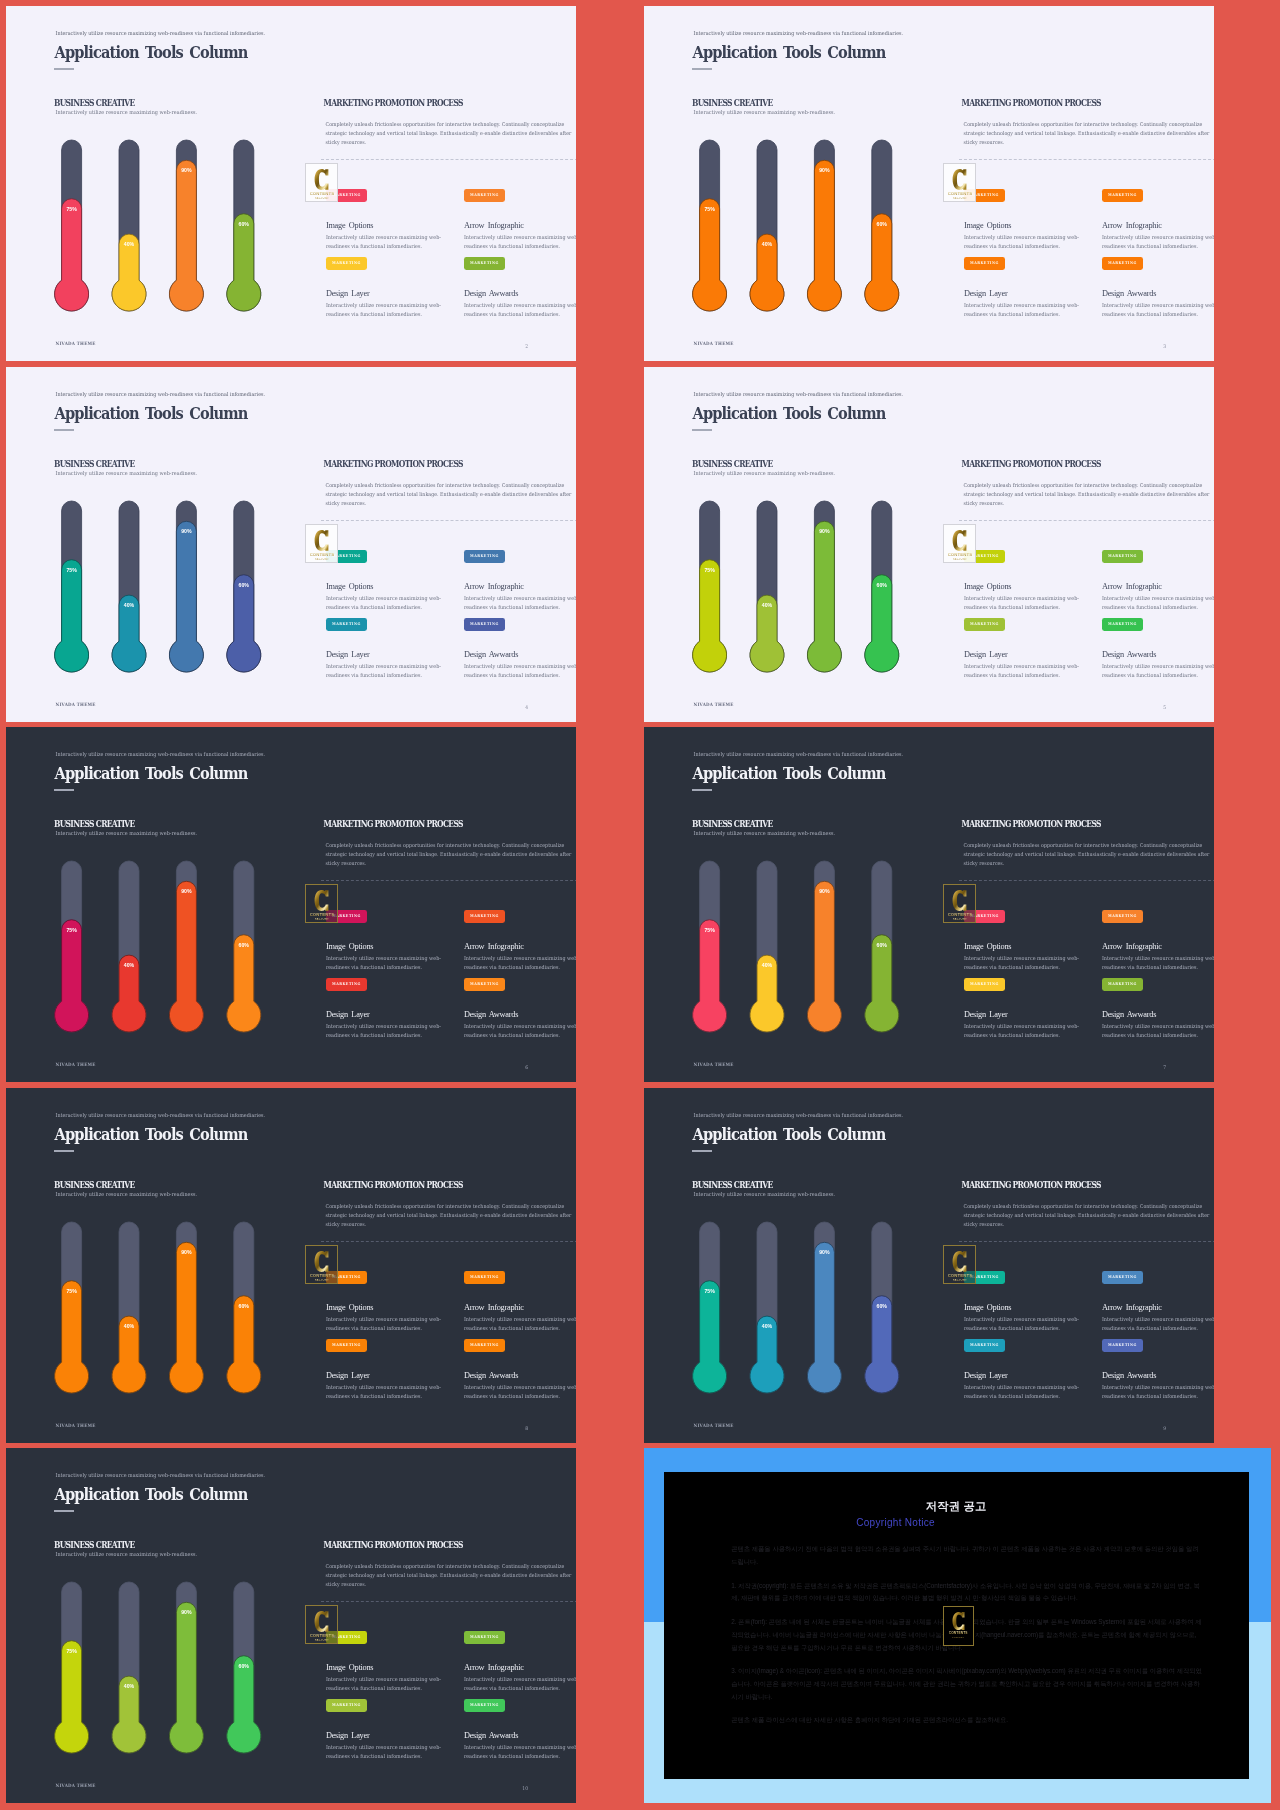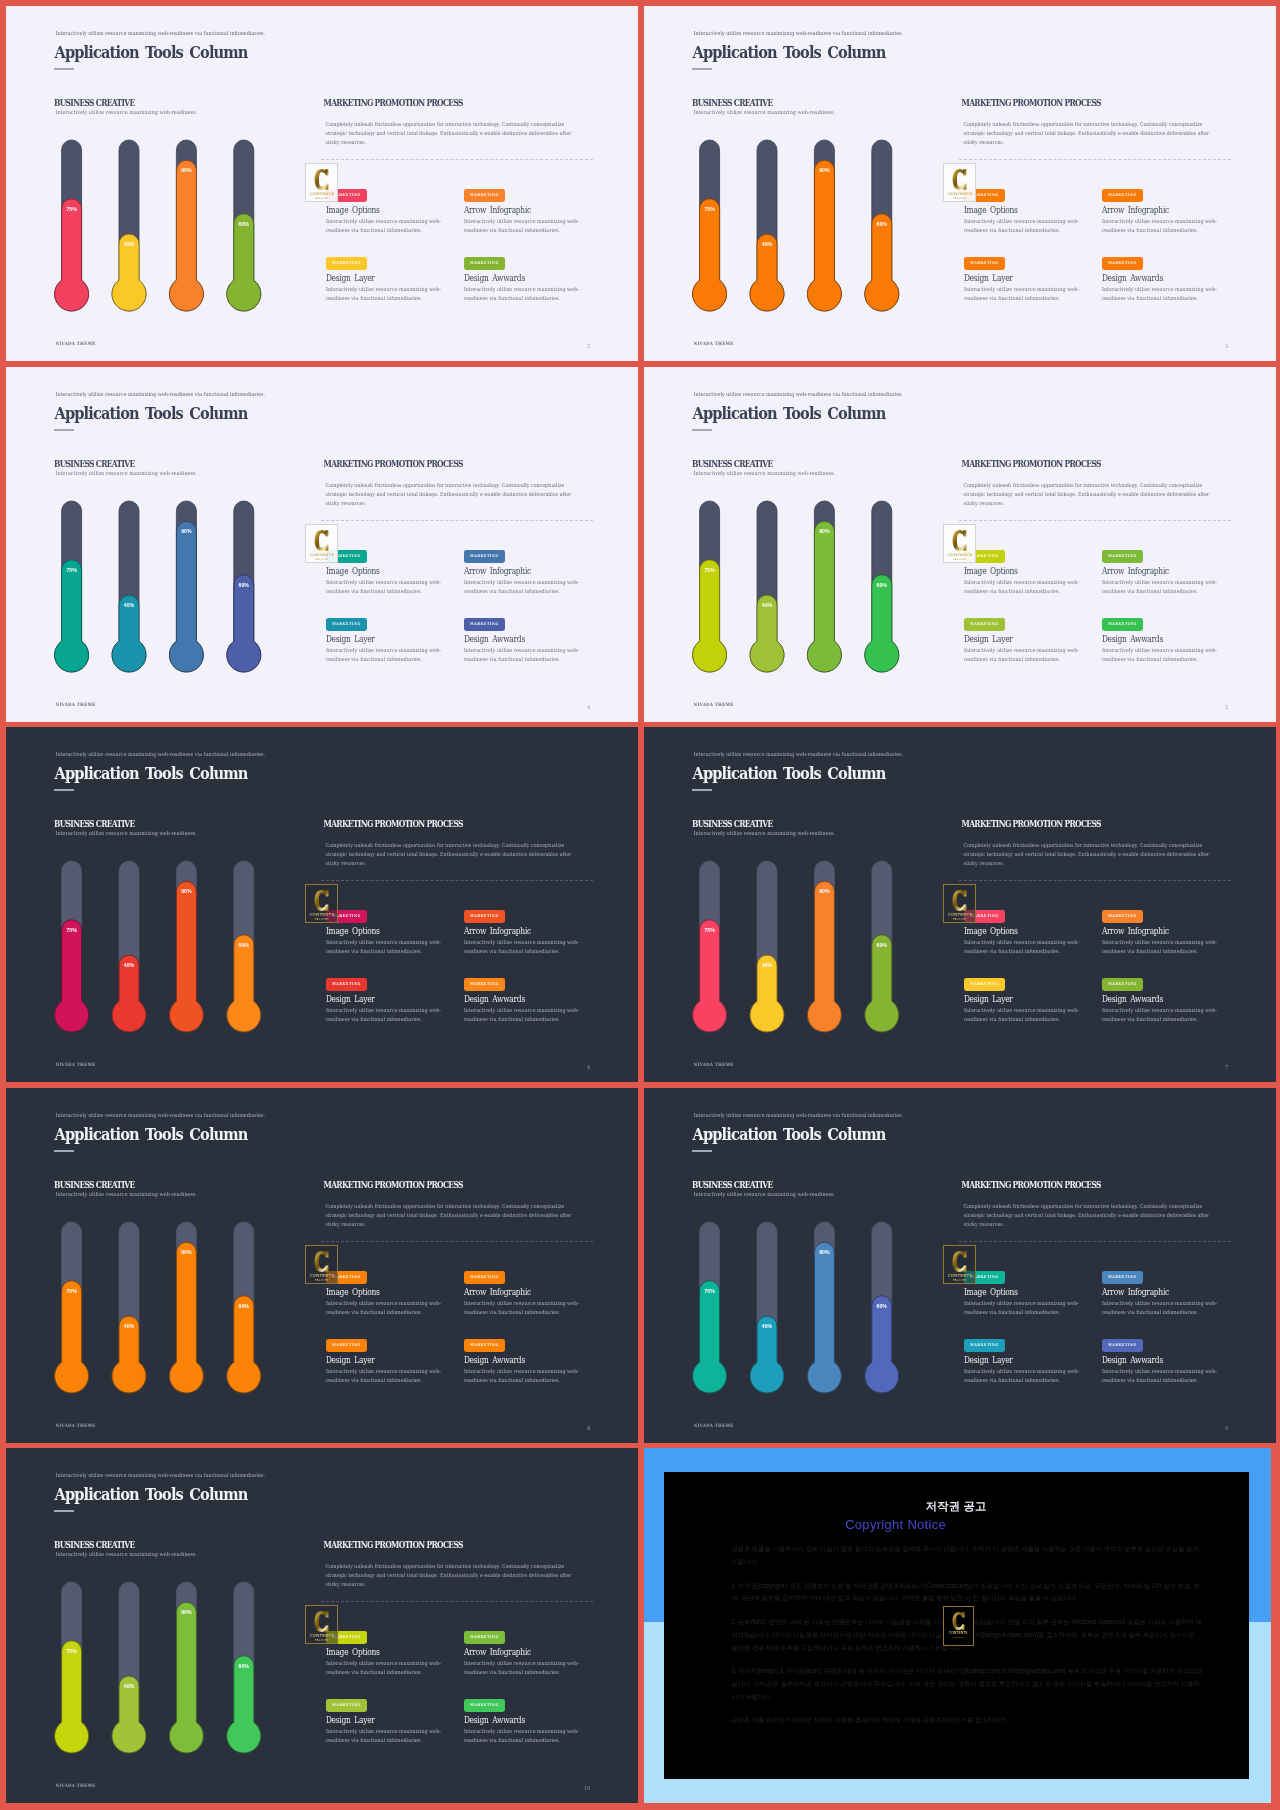--- a/index.html
+++ b/index.html
@@ -1,21 +1,21 @@
 <!DOCTYPE html>
 <html><head>
 <meta charset="utf-8">
 <title>Application Tools Column</title>
 <style>
   html,body{margin:0;padding:0;}
   body{width:1280px;height:1810px;background:#e2574c;
        font-family:"DejaVu Serif Condensed","DejaVu Serif",serif;overflow:hidden;
        -webkit-font-smoothing:antialiased;}
   .grid{position:absolute;left:0;top:0;width:1280px;height:1810px;}
-  .slide{position:absolute;width:632px;height:355px;overflow:hidden;}
+  .slide{position:absolute;width:570px;height:355px;overflow:hidden;}
   .slide.light{background:#f3f2fb;}
   .slide.dark{background:#2b313c;}
 
   
   .eyebrow{position:absolute;left:49.5px;top:25.2px;font-size:5.4px;letter-spacing:0;
            color:#5b6070;white-space:nowrap;line-height:1;}
   .dark .eyebrow{color:#aeb3c1;}
   .title{position:absolute;left:48.5px;top:38.5px;font-size:16.2px;font-weight:700;
          font-family:"DejaVu Serif Condensed","DejaVu Serif",serif;
          color:#3a4154;letter-spacing:-.85px;word-spacing:2.1px;white-space:nowrap;line-height:1;}
@@ -44,22 +44,22 @@
   .dark .dash{border-top-color:#555b6c;}
 
   
   .therm-wrap{position:absolute;left:0;top:0;width:632px;height:355px;pointer-events:none;}
 
   
   .feat{position:absolute;width:120px;}
   .badge{display:block;width:41px;height:12.6px;border-radius:2.4px;
          color:rgba(255,255,255,.92);font-size:3.7px;font-weight:700;letter-spacing:.5px;
          text-align:center;line-height:12.6px;box-sizing:border-box;}
-  .feat-title{margin-top:4px;font-size:8.3px;letter-spacing:-.25px;word-spacing:1.6px;
-              color:#41485c;line-height:1;}
+  .feat-title{margin-top:20px;font-size:8.3px;letter-spacing:-.25px;word-spacing:1.6px;
+              color:#41485c;line-height:1;font-family:Liberation Serif, serif;}
   .dark .feat-title{color:#eceef4;}
   .feat-desc{margin-top:2.5px;font-size:5.4px;line-height:9.5px;color:#6b7080;letter-spacing:.02px;}
   .dark .feat-desc{color:#aeb3c1;}
 
   
   .brand{position:absolute;left:49.5px;top:335.8px;font-size:4.5px;letter-spacing:.25px;
          color:#6a6f83;font-weight:700;line-height:1;}
   .dark .brand{color:#9aa0b0;}
   .pagenum{position:absolute;right:48px;top:337.6px;font-size:5px;color:#8b90a0;line-height:1;}
   .dark .pagenum{color:#9aa0b0;}
@@ -81,21 +81,21 @@
          -webkit-background-clip:text;background-clip:text;color:transparent;
          font-family:"Liberation Sans",sans-serif;}
 
   
   .cp{position:absolute;left:644px;width:626.7px;height:355px;background:#45a0f5;overflow:hidden;}
   .cp-lower{position:absolute;left:0;top:174.4px;width:626.7px;height:180.6px;background:#aee0fb;}
   .cp-inner{position:absolute;left:19.6px;top:23.8px;width:585px;height:307px;background:#000;}
   .cp-title{position:absolute;left:0;top:27px;width:585px;text-align:center;color:#e9eaf0;
             font-family:"Liberation Sans",sans-serif;font-size:11.3px;font-weight:700;letter-spacing:.2px;}
   .cp-sub{position:absolute;left:0;top:45px;width:464px;text-align:center;color:#4448c9;
-          font-family:"Liberation Sans",sans-serif;font-size:13px;letter-spacing:.3px;}
+          font-family:"Liberation Sans",sans-serif;font-size:10px;letter-spacing:.3px;}
   .cp-body{position:absolute;left:67.6px;top:71.5px;width:472px;color:#27272e;
            font-family:"Liberation Sans",sans-serif;font-size:6.35px;line-height:12.7px;letter-spacing:-.05px;}
   .cp-body p{margin:0 0 11px 0;}
   .cp-wm{position:absolute;left:279.1px;top:134.5px;width:31px;height:40px;
          border:1px solid #8a762f;background:#000;
          display:flex;flex-direction:column;align-items:center;justify-content:flex-start;
          padding-top:3.5px;box-sizing:border-box;z-index:5;}
 </style>
 </head>
 <body style="background: rgb(226, 87, 76);">

